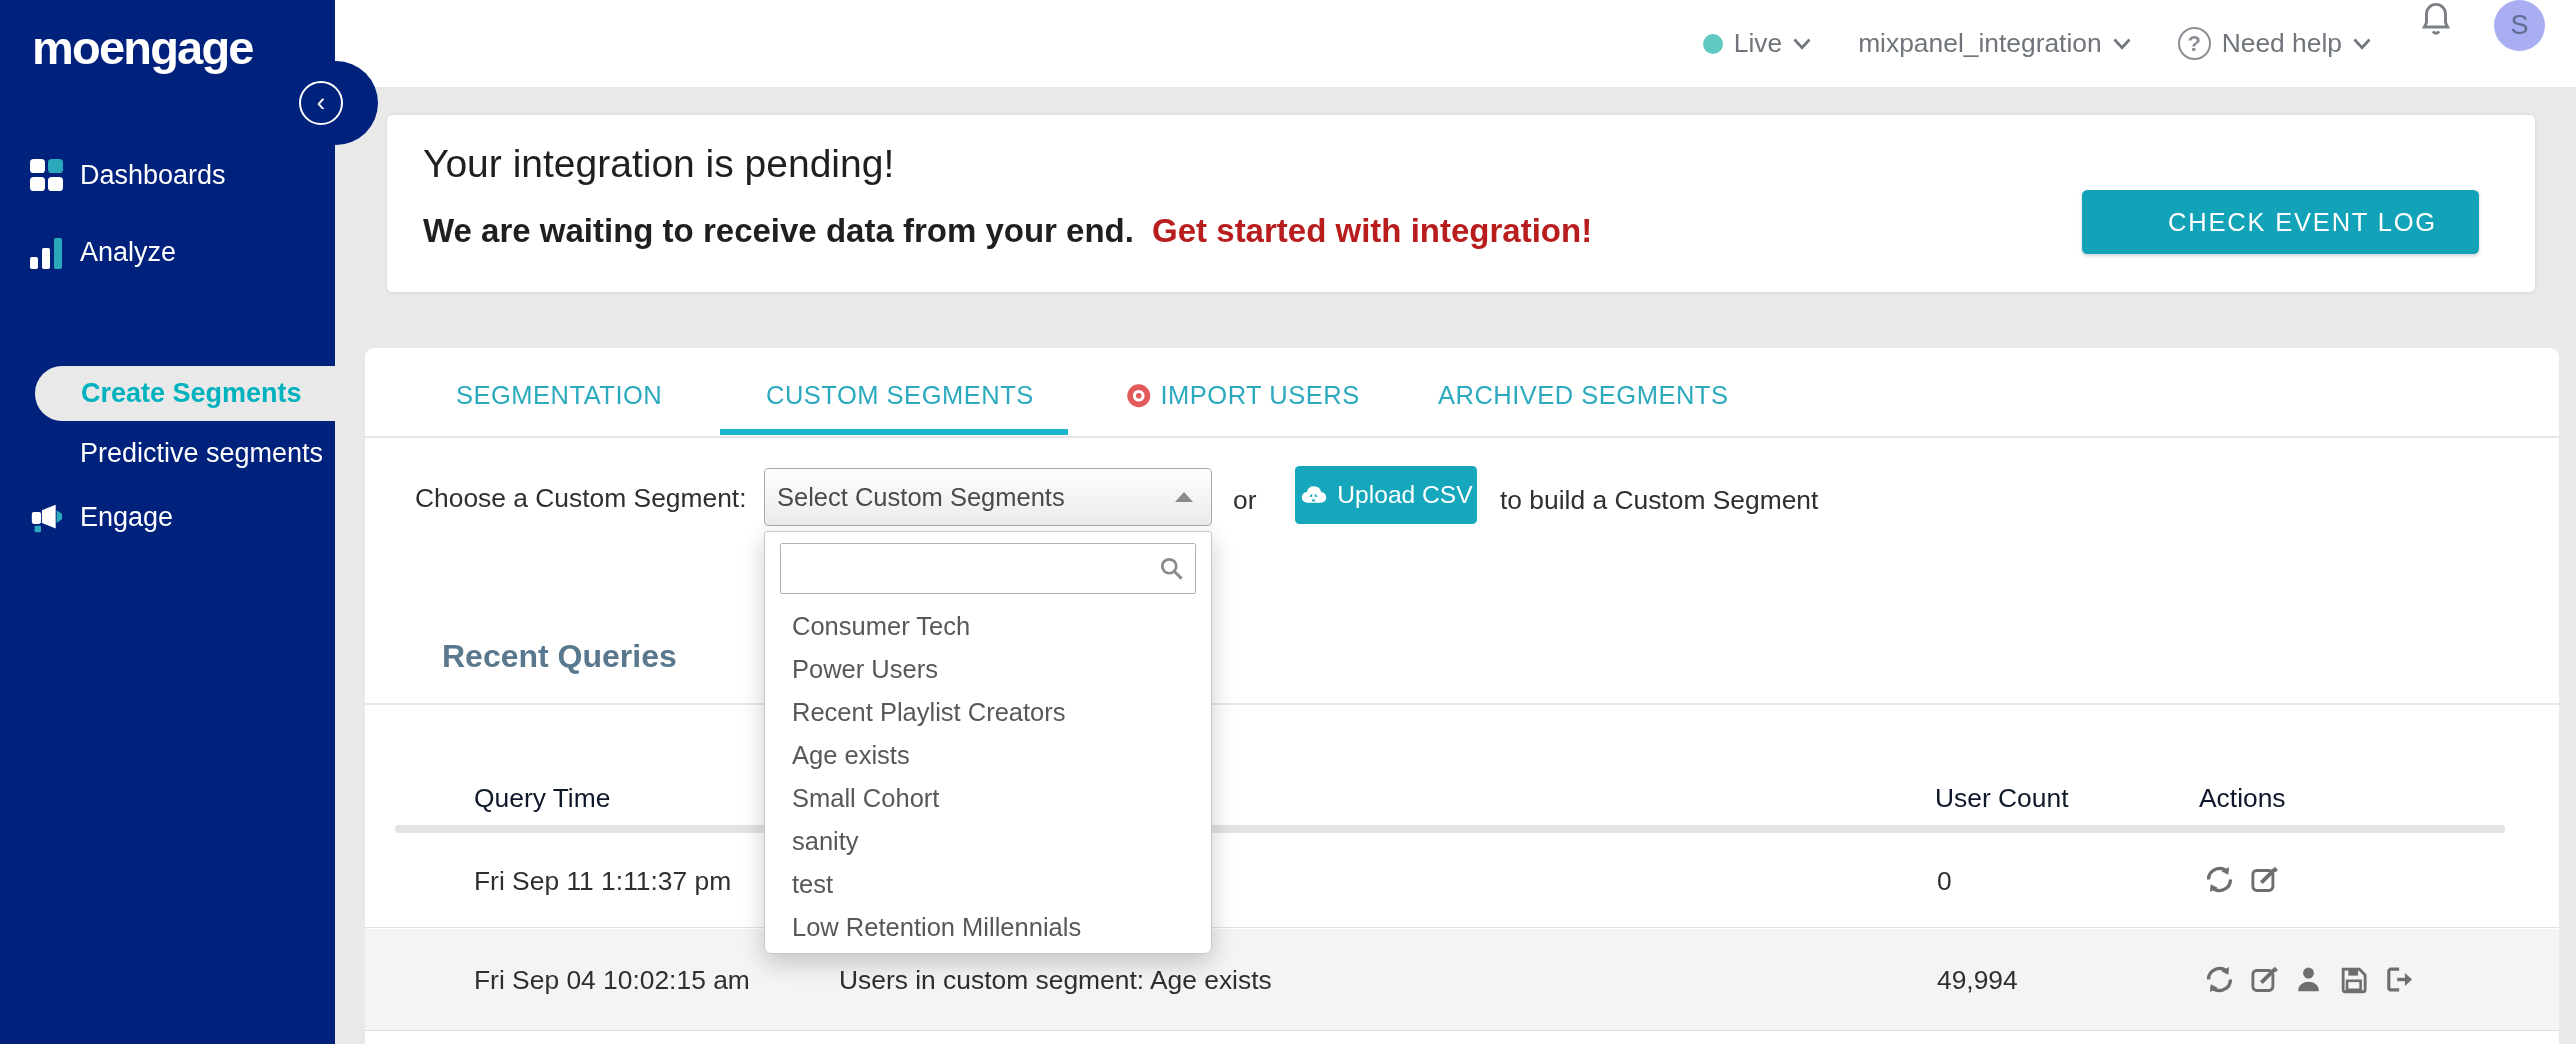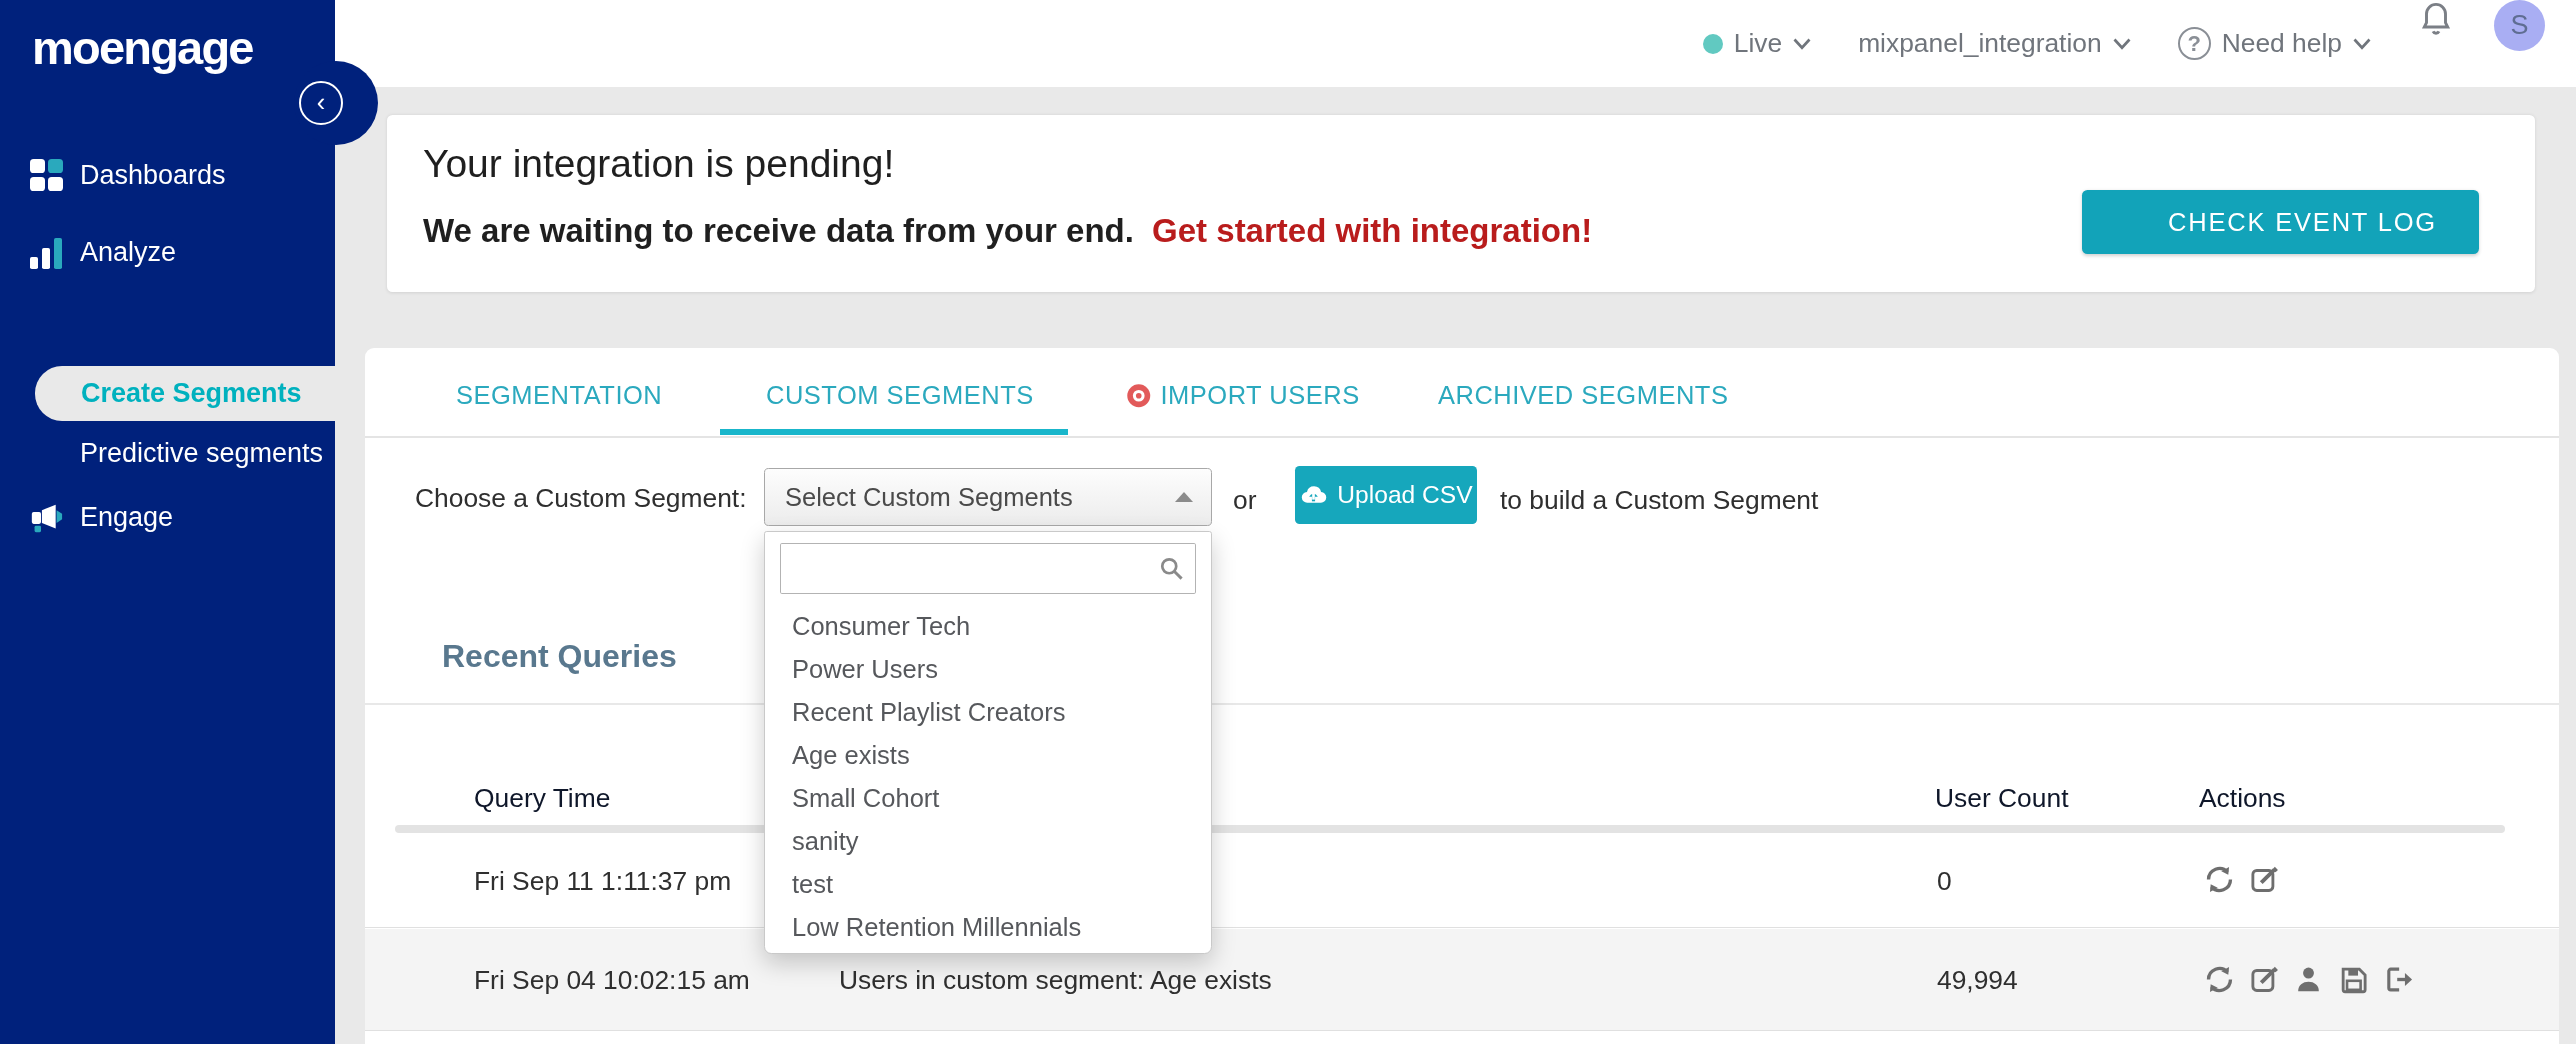--- a/index.html
+++ b/index.html
@@ -54,21 +54,21 @@
   .panel { position:absolute; left:365px; top:348px; width:2194px; height:696px; background:#ffffff;
     border-radius:9px 9px 0 0; }
   .tab { position:absolute; top:33px; font-size:25.5px; color:#2ba9be; letter-spacing:0.5px; cursor:pointer;
     display:flex; align-items:center; gap:9px; }
   .tab-underline { position:absolute; left:355px; top:81px; width:348px; height:6.4px; background:#19b6cb; }
   .hr1 { position:absolute; left:0; top:88px; width:100%; height:1.8px; background:#e4e4e4; }
   .choose-lbl { position:absolute; left:50px; top:135px; font-size:26.4px; color:#2f2f2f; }
   .select { position:absolute; left:399px; top:120px; width:448px; height:58px;
     border:1.8px solid #a8a8a8; border-radius:4.6px; background:linear-gradient(#fdfdfd,#ececec);
     display:flex; align-items:center; cursor:pointer; }
-  .select .val { margin-left:20px; font-size:25.5px; color:#4a4a4a;text-align:center; }
+  .select .val { margin-left:12px; font-size:25.5px; color:#4a4a4a;text-align:center; }
   .tri-up { position:absolute; right:18px; width:0; height:0; border-left:9px solid transparent;
     border-right:9px solid transparent; border-bottom:10px solid #8b8b8b; }
   .or { position:absolute; left:868px; top:137px; font-size:26.4px; }
   .upload { position:absolute; left:930px; top:118px; width:182px; height:58px; background:#16a7bc;
     border:none; border-radius:4.6px; color:#fff; font-size:24.6px; font-family:inherit; cursor:pointer;
     display:flex; align-items:center; justify-content:center; gap:9px; }
   .suffix { position:absolute; left:1135px; top:137px; font-size:26.4px; }
   .rq-title { position:absolute; left:55px; top:290px; font-size:32px; font-weight:bold; color:#59788e;margin-left:22px; }
   .hr2 { position:absolute; left:0; top:355px; width:100%; height:1.8px; background:#e8e8e8; }
   .th { position:absolute; top:406px; font-size:26.4px; color:#0f172a;margin-top:29px; }

